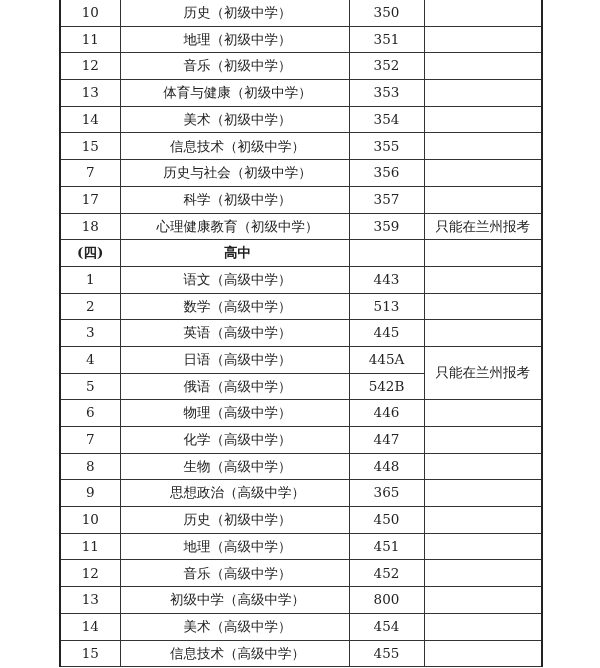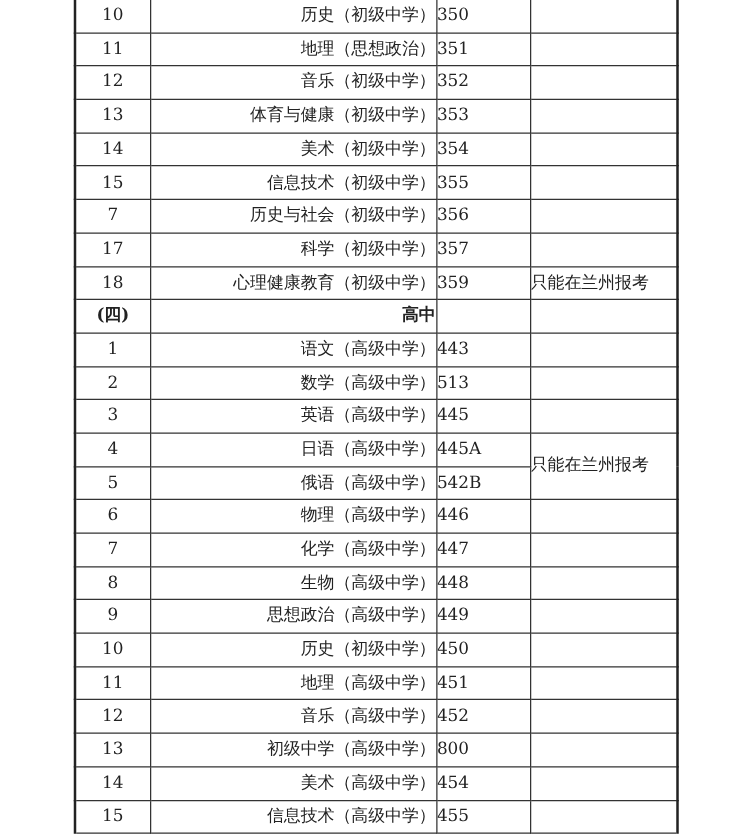--- a/index.html
+++ b/index.html
@@ -15,23 +15,23 @@
     height: 25.7px; padding: 0;
     font-size: 13.5px; line-height: 1;
     vertical-align: middle; white-space: nowrap; overflow: hidden;
   }
   table.grid tr { height: 26.7px; }
   col.c-no { width: 60px; }
   col.c-name { width: 229px; }
   col.c-code { width: 75px; }
   col.c-note { width: 118px; }
   td.no { text-align: center; }
-  td.name { padding-left: 6px !important; text-align: right; }
-  td.code { }
-  td.note { text-align: left; }
+  td.name { padding-left: 6px !important; text-align: center; }
+  td.code { text-align: center; }
+  td.note { text-align: center; }
   td.bold { font-weight: bold; }
   table.grid { border-left: 2px solid #222; border-right: 2px solid #222; }
 </style>
 </head>
 <body>
 
 <table class="grid">
   <colgroup>
     <col class="c-no">
       <col class="c-name">
@@ -40,21 +40,21 @@
   </colgroup>
   <tbody>
     <tr>
       <td class="no">10</td>
       <td class="name">历史（初级中学）</td>
       <td class="code">350</td>
       <td class="note"></td>
     </tr>
     <tr>
       <td class="no">11</td>
-      <td class="name">地理（思想政治）</td>
+      <td class="name">地理（初级中学）</td>
       <td class="code">351</td>
       <td class="note"></td>
     </tr>
     <tr>
       <td class="no">12</td>
       <td class="name">音乐（初级中学）</td>
       <td class="code">352</td>
       <td class="note"></td>
     </tr>
     <tr>
@@ -142,21 +142,21 @@
     </tr>
     <tr>
       <td class="no">8</td>
       <td class="name">生物（高级中学）</td>
       <td class="code">448</td>
       <td class="note"></td>
     </tr>
     <tr>
       <td class="no">9</td>
       <td class="name">思想政治（高级中学）</td>
-      <td class="code">449</td>
+      <td class="code">365</td>
       <td class="note"></td>
     </tr>
     <tr>
       <td class="no">10</td>
       <td class="name">历史（初级中学）</td>
       <td class="code">450</td>
       <td class="note"></td>
     </tr>
     <tr>
       <td class="no">11</td>

